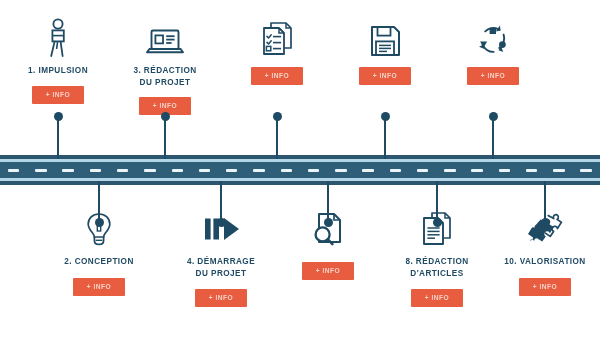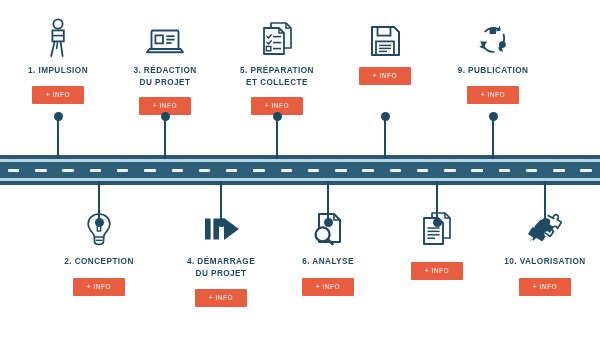--- a/index.html
+++ b/index.html
@@ -132,30 +132,29 @@
       <path d="M26 3 L26 8 L31 8" fill="none" stroke="#1f4a63" stroke-width="1.5"></path>
       <path d="M4 8 L19 8 L24 13 L24 34 L4 34 Z" fill="#ffffff" stroke="#1f4a63" stroke-width="1.8" stroke-linejoin="round"></path>
       <path d="M19 8 L19 13 L24 13" fill="none" stroke="#1f4a63" stroke-width="1.5"></path>
       <path d="M7 16.4 L8.6 18 L11.2 14.8" fill="none" stroke="#1f4a63" stroke-width="1.5" stroke-linecap="round" stroke-linejoin="round"></path>
       <line x1="13" y1="16.6" x2="21" y2="16.6" stroke="#1f4a63" stroke-width="1.6"></line>
       <path d="M7 22.4 L8.6 24 L11.2 20.8" fill="none" stroke="#1f4a63" stroke-width="1.5" stroke-linecap="round" stroke-linejoin="round"></path>
       <line x1="13" y1="22.6" x2="21" y2="22.6" stroke="#1f4a63" stroke-width="1.6"></line>
       <rect x="6.4" y="26.4" width="4.4" height="4.4" fill="none" stroke="#1f4a63" stroke-width="1.5"></rect>
       <line x1="13" y1="28.6" x2="21" y2="28.6" stroke="#1f4a63" stroke-width="1.6"></line>
     </svg>
-        </div><div class="label">5. PRÉPARATION
-ET COLLECTE</div><button class="info-btn">+ INFO</button></div>
+        </div><button class="info-btn">+ INFO</button></div>
       <div class="node bot" style="left: 328px;"><div class="icon-wrap">
           <svg width="34" height="36" viewBox="0 0 34 36">
       <path d="M8 3 L23 3 L29 9 L29 31 L8 31 Z" fill="#ffffff" stroke="#1f4a63" stroke-width="2" stroke-linejoin="round"></path>
       <path d="M23 3 L23 9 L29 9" fill="none" stroke="#1f4a63" stroke-width="1.7"></path>
       <circle cx="11.6" cy="23.4" r="7" fill="#ffffff" stroke="#1f4a63" stroke-width="2.3"></circle>
       <line x1="16.8" y1="28.4" x2="21.4" y2="33" stroke="#1f4a63" stroke-width="2.6" stroke-linecap="round"></line>
     </svg>
-        </div><div class="label">6. ANALYSE</div><button class="info-btn">+ INFO</button></div>
+        </div><button class="info-btn">+ INFO</button></div>
       <div class="node top" style="left: 385px;"><div class="icon-wrap">
           <svg width="34" height="34" viewBox="0 0 34 34">
       <path d="M4 3 L26 3 L31 8 L31 31 L4 31 Z" fill="none" stroke="#1f4a63" stroke-width="2" stroke-linejoin="round"></path>
       <rect x="9.5" y="3" width="13" height="8.6" fill="none" stroke="#1f4a63" stroke-width="1.8"></rect>
       <rect x="8" y="17.4" width="18" height="13.6" fill="none" stroke="#1f4a63" stroke-width="1.8"></rect>
       <line x1="11" y1="21.4" x2="23" y2="21.4" stroke="#1f4a63" stroke-width="1.5"></line>
       <line x1="11" y1="24.4" x2="23" y2="24.4" stroke="#1f4a63" stroke-width="1.5"></line>
       <line x1="11" y1="27.4" x2="19" y2="27.4" stroke="#1f4a63" stroke-width="1.5"></line>
     </svg>
         </div><button class="info-btn">+ INFO</button></div>
@@ -163,34 +162,35 @@
           <svg width="34" height="38" viewBox="0 0 34 38">
       <path d="M12 3 L25 3 L30 8 L30 28 L12 28 Z" fill="#ffffff" stroke="#1f4a63" stroke-width="1.7" stroke-linejoin="round"></path>
       <path d="M25 3 L25 8 L30 8" fill="none" stroke="#1f4a63" stroke-width="1.5"></path>
       <path d="M4 8 L18 8 L23 13 L23 34 L4 34 Z" fill="#ffffff" stroke="#1f4a63" stroke-width="1.9" stroke-linejoin="round"></path>
       <path d="M18 8 L18 13 L23 13" fill="none" stroke="#1f4a63" stroke-width="1.6"></path>
       <line x1="7.4" y1="18" x2="19.6" y2="18" stroke="#1f4a63" stroke-width="1.5"></line>
       <line x1="7.4" y1="21.4" x2="19.6" y2="21.4" stroke="#1f4a63" stroke-width="1.5"></line>
       <line x1="7.4" y1="24.8" x2="19.6" y2="24.8" stroke="#1f4a63" stroke-width="1.5"></line>
       <line x1="7.4" y1="28.2" x2="15" y2="28.2" stroke="#1f4a63" stroke-width="1.5"></line>
     </svg>
-        </div><button class="info-btn">+ INFO</button></div>
+        </div><div class="label">8. RÉDACTION
+D'ARTICLES</div><button class="info-btn">+ INFO</button></div>
       <div class="node top" style="left: 493px;"><div class="icon-wrap">
           <svg width="40" height="36" viewBox="0 0 40 36">
       <path d="M12.2 9.4 A11.6 11.6 0 0 1 26.4 7.8" fill="none" stroke="#1f4a63" stroke-width="1.9" stroke-linecap="round"></path>
       <path d="M26.9 3.6 L27.6 8.6 L22.7 9.6 Z" fill="#1f4a63"></path>
       <path d="M30.6 12.6 A11.6 11.6 0 0 1 26.2 26" fill="none" stroke="#1f4a63" stroke-width="1.9" stroke-linecap="round"></path>
       <path d="M30.2 30.1 L25.5 28.3 L28.1 23.9 Z" fill="#1f4a63"></path>
       <path d="M20.6 29.9 A11.6 11.6 0 0 1 9.6 22.4" fill="none" stroke="#1f4a63" stroke-width="1.9" stroke-linecap="round"></path>
       <path d="M6 24.8 L10.6 22.6 L12.2 27.3 Z" fill="#1f4a63"></path>
       <rect x="16.6" y="5.6" width="6.4" height="6.4" fill="#1f4a63"></rect>
       <circle cx="29.4" cy="22.6" r="3.4" fill="#1f4a63"></circle>
       <path d="M10.6 25.8 L7.1 19.6 L14.1 19.6 Z" fill="#1f4a63"></path>
     </svg>
-        </div><div class="label">9. PUBLICATION</div><button class="info-btn">+ INFO</button></div>
+        </div><button class="info-btn">+ INFO</button></div>
       <div class="node bot" style="left: 545px;"><div class="icon-wrap">
           <svg width="40" height="36" viewBox="0 0 40 36">
       <g fill="none" stroke="#1f4a63" stroke-width="1.7" stroke-linejoin="round">
         <path d="M22.6 4.2 L28.8 7.6 A2.6 2.6 0 0 1 31.4 3.6 A2.6 2.6 0 0 1 32 8.4 L36.4 11.2 L32.4 17.6 A2.6 2.6 0 0 0 28.6 15.6 A2.6 2.6 0 0 0 28.6 20.4 L25.2 25.4 L19.6 21.6" fill="#ffffff"></path>
       </g>
       <path d="M15.6 8.6 L20.8 12 A2.7 2.7 0 0 1 23.6 8.2 A2.7 2.7 0 0 1 24 13 L28.6 16 L24.8 22.6 A2.7 2.7 0 0 0 21 20.4 A2.7 2.7 0 0 0 20.8 25.4 L17.2 30.6 L12 27.2 A2.7 2.7 0 0 0 9.4 31 A2.7 2.7 0 0 0 4.8 29.4 A2.7 2.7 0 0 0 8 26.4 L3 23 L7 16.6 A2.7 2.7 0 0 1 10.8 18.6 A2.7 2.7 0 0 1 11 13.8 Z" fill="#1f4a63"></path>
     </svg>
         </div><div class="label">10. VALORISATION</div><button class="info-btn">+ INFO</button></div>
     </div>
 

